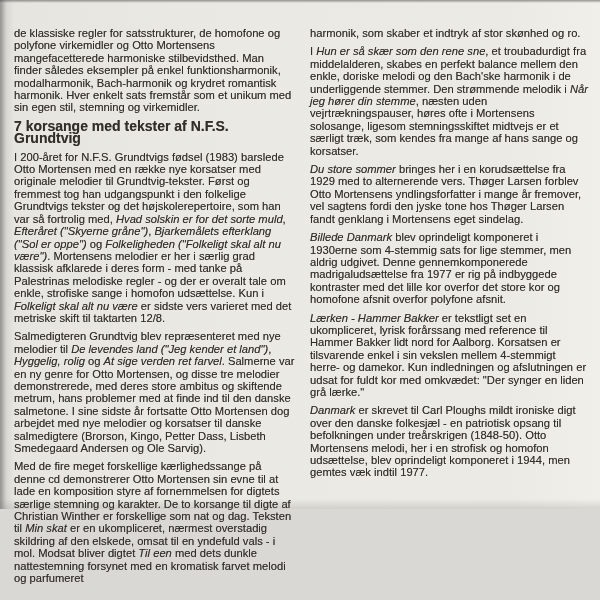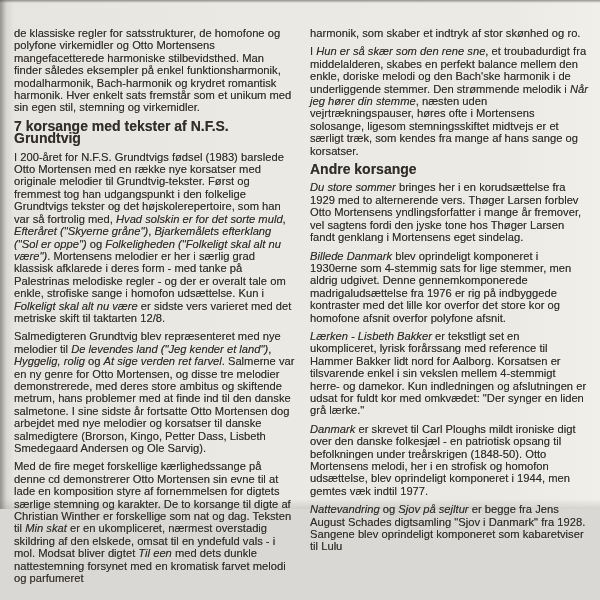--- a/index.html
+++ b/index.html
@@ -61,20 +61,18 @@
   <div class="col col-left">
       <p class="paragraph"><span>de klassiske regler for satsstrukturer, de homofone og polyfone virkemidler og Otto Mortensens mangefacetterede harmoniske stilbevidsthed. Man finder således eksempler på enkel funktionsharmonik, modalharmonik, Bach-harmonik og krydret romantisk harmonik. Hver enkelt sats fremstår som et unikum med sin egen stil, stemning og virkemidler.</span></p>
       <h2 class="heading"><span>7 korsange med tekster af N.F.S. Grundtvig</span></h2>
       <p class="paragraph"><span>I 200-året for N.F.S. Grundtvigs fødsel (1983) barslede Otto Mortensen med en række nye korsatser med originale melodier til Grundtvig-tekster. Først og fremmest tog han udgangspunkt i den folkelige Grundtvigs tekster og det højskolerepertoire, som han var så fortrolig med, </span><span class="it">Hvad solskin er for det sorte muld</span><span>, </span><span class="it">Efteråret ("Skyerne gråne")</span><span>, </span><span class="it">Bjarkemålets efterklang ("Sol er oppe")</span><span> og </span><span class="it">Folkeligheden ("Folkeligt skal alt nu være")</span><span>. Mortensens melodier er her i særlig grad klassisk afklarede i deres form - med tanke på Palestrinas melodiske regler - og der er overalt tale om enkle, strofiske sange i homofon udsættelse. Kun i </span><span class="it">Folkeligt skal alt nu være</span><span> er sidste vers varieret med det metriske skift til taktarten 12/8.</span></p>
       <p class="paragraph"><span>Salmedigteren Grundtvig blev repræsenteret med nye melodier til </span><span class="it">De levendes land ("Jeg kender et land")</span><span>, </span><span class="it">Hyggelig, rolig</span><span> og </span><span class="it">At sige verden ret farvel</span><span>. Salmerne var en ny genre for Otto Mortensen, og disse tre melodier demonstrerede, med deres store ambitus og skiftende metrum, hans problemer med at finde ind til den danske salmetone. I sine sidste år fortsatte Otto Mortensen dog arbejdet med nye melodier og korsatser til danske salmedigtere (Brorson, Kingo, Petter Dass, Lisbeth Smedegaard Andersen og Ole Sarvig).</span></p>
       <p class="paragraph"><span>Med de fire meget forskellige kærlighedssange på denne cd demonstrerer Otto Mortensen sin evne til at lade en komposition styre af fornemmelsen for digtets særlige stemning og karakter. De to korsange til digte af Christian Winther er forskellige som nat og dag. Teksten til </span><span class="it">Min skat</span><span> er en ukompliceret, nærmest overstadig skildring af den elskede, omsat til en yndefuld vals - i mol. Modsat bliver digtet </span><span class="it">Til een</span><span> med dets dunkle nattestemning forsynet med en kromatisk farvet melodi og parfumeret</span></p>
     </div>
   <div class="col col-right">
       <p class="paragraph"><span>harmonik, som skaber et indtryk af stor skønhed og ro.</span></p>
       <p class="paragraph"><span>I </span><span class="it">Hun er så skær som den rene sne</span><span>, et troubadurdigt fra middelalderen, skabes en perfekt balance mellem den enkle, doriske melodi og den Bach'ske harmonik i de underliggende stemmer. Den strømmende melodik i </span><span class="it">Når jeg hører din stemme</span><span>, næsten uden vejrtrækningspauser, høres ofte i Mortensens solosange, ligesom stemningsskiftet midtvejs er et særligt træk, som kendes fra mange af hans sange og korsatser.</span></p>
-      <h2 class="heading"><span>Andre korsange</span></h2>
       <p class="paragraph"><span class="it">Du store sommer</span><span> bringes her i en korudsættelse fra 1929 med to alternerende vers. Thøger Larsen forblev Otto Mortensens yndlingsforfatter i mange år fremover, vel sagtens fordi den jyske tone hos Thøger Larsen fandt genklang i Mortensens eget sindelag.</span></p>
-      <p class="paragraph"><span class="it">Billede Danmark</span><span> blev oprindeligt komponeret i 1930erne som 4-stemmig sats for lige stemmer, men aldrig udgivet. Denne gennemkomponerede madrigaludsættelse fra 1976 er rig på indbyggede kontraster med det lille kor overfor det store kor og homofone afsnit overfor polyfone afsnit.</span></p>
-      <p class="paragraph"><span class="it">Lærken - Lisbeth Bakker</span><span> er tekstligt set en ukompliceret, lyrisk forårssang med reference til Hammer Bakker lidt nord for Aalborg. Korsatsen er tilsvarende enkel i sin vekslen mellem 4-stemmigt herre- og damekor. Kun indledningen og afslutningen er udsat for fuldt kor med omkvædet: "Der synger en liden grå lærke."</span></p>
+      <p class="paragraph"><span class="it">Billede Danmark</span><span> blev oprindeligt komponeret i 1930erne som 4-stemmig sats for lige stemmer, men aldrig udgivet. Denne gennemkomponerede madrigaludsættelse fra 1977 er rig på indbyggede kontraster med det lille kor overfor det store kor og homofone afsnit overfor polyfone afsnit.</span></p>
+      <p class="paragraph"><span class="it">Lærken - Hammer Bakker</span><span> er tekstligt set en ukompliceret, lyrisk forårssang med reference til Hammer Bakker lidt nord for Aalborg. Korsatsen er tilsvarende enkel i sin vekslen mellem 4-stemmigt herre- og damekor. Kun indledningen og afslutningen er udsat for fuldt kor med omkvædet: "Der synger en liden grå lærke."</span></p>
       <p class="paragraph"><span class="it">Danmark</span><span> er skrevet til Carl Ploughs mildt ironiske digt over den danske folkesjæl - en patriotisk opsang til befolkningen under treårskrigen (1848-50). Otto Mortensens melodi, her i en strofisk og homofon udsættelse, blev oprindeligt komponeret i 1944, men gemtes væk indtil 1977.</span></p>
-      <p class="paragraph"><span class="it">Nattevandring</span><span> og </span><span class="it">Sjov på sejltur</span><span> er begge fra Jens August Schades digtsamling "Sjov i Danmark" fra 1928. Sangene blev oprindeligt komponeret som kabaretviser til Lulu</span></p>
     </div>
 </div>
 
 </body></html>

